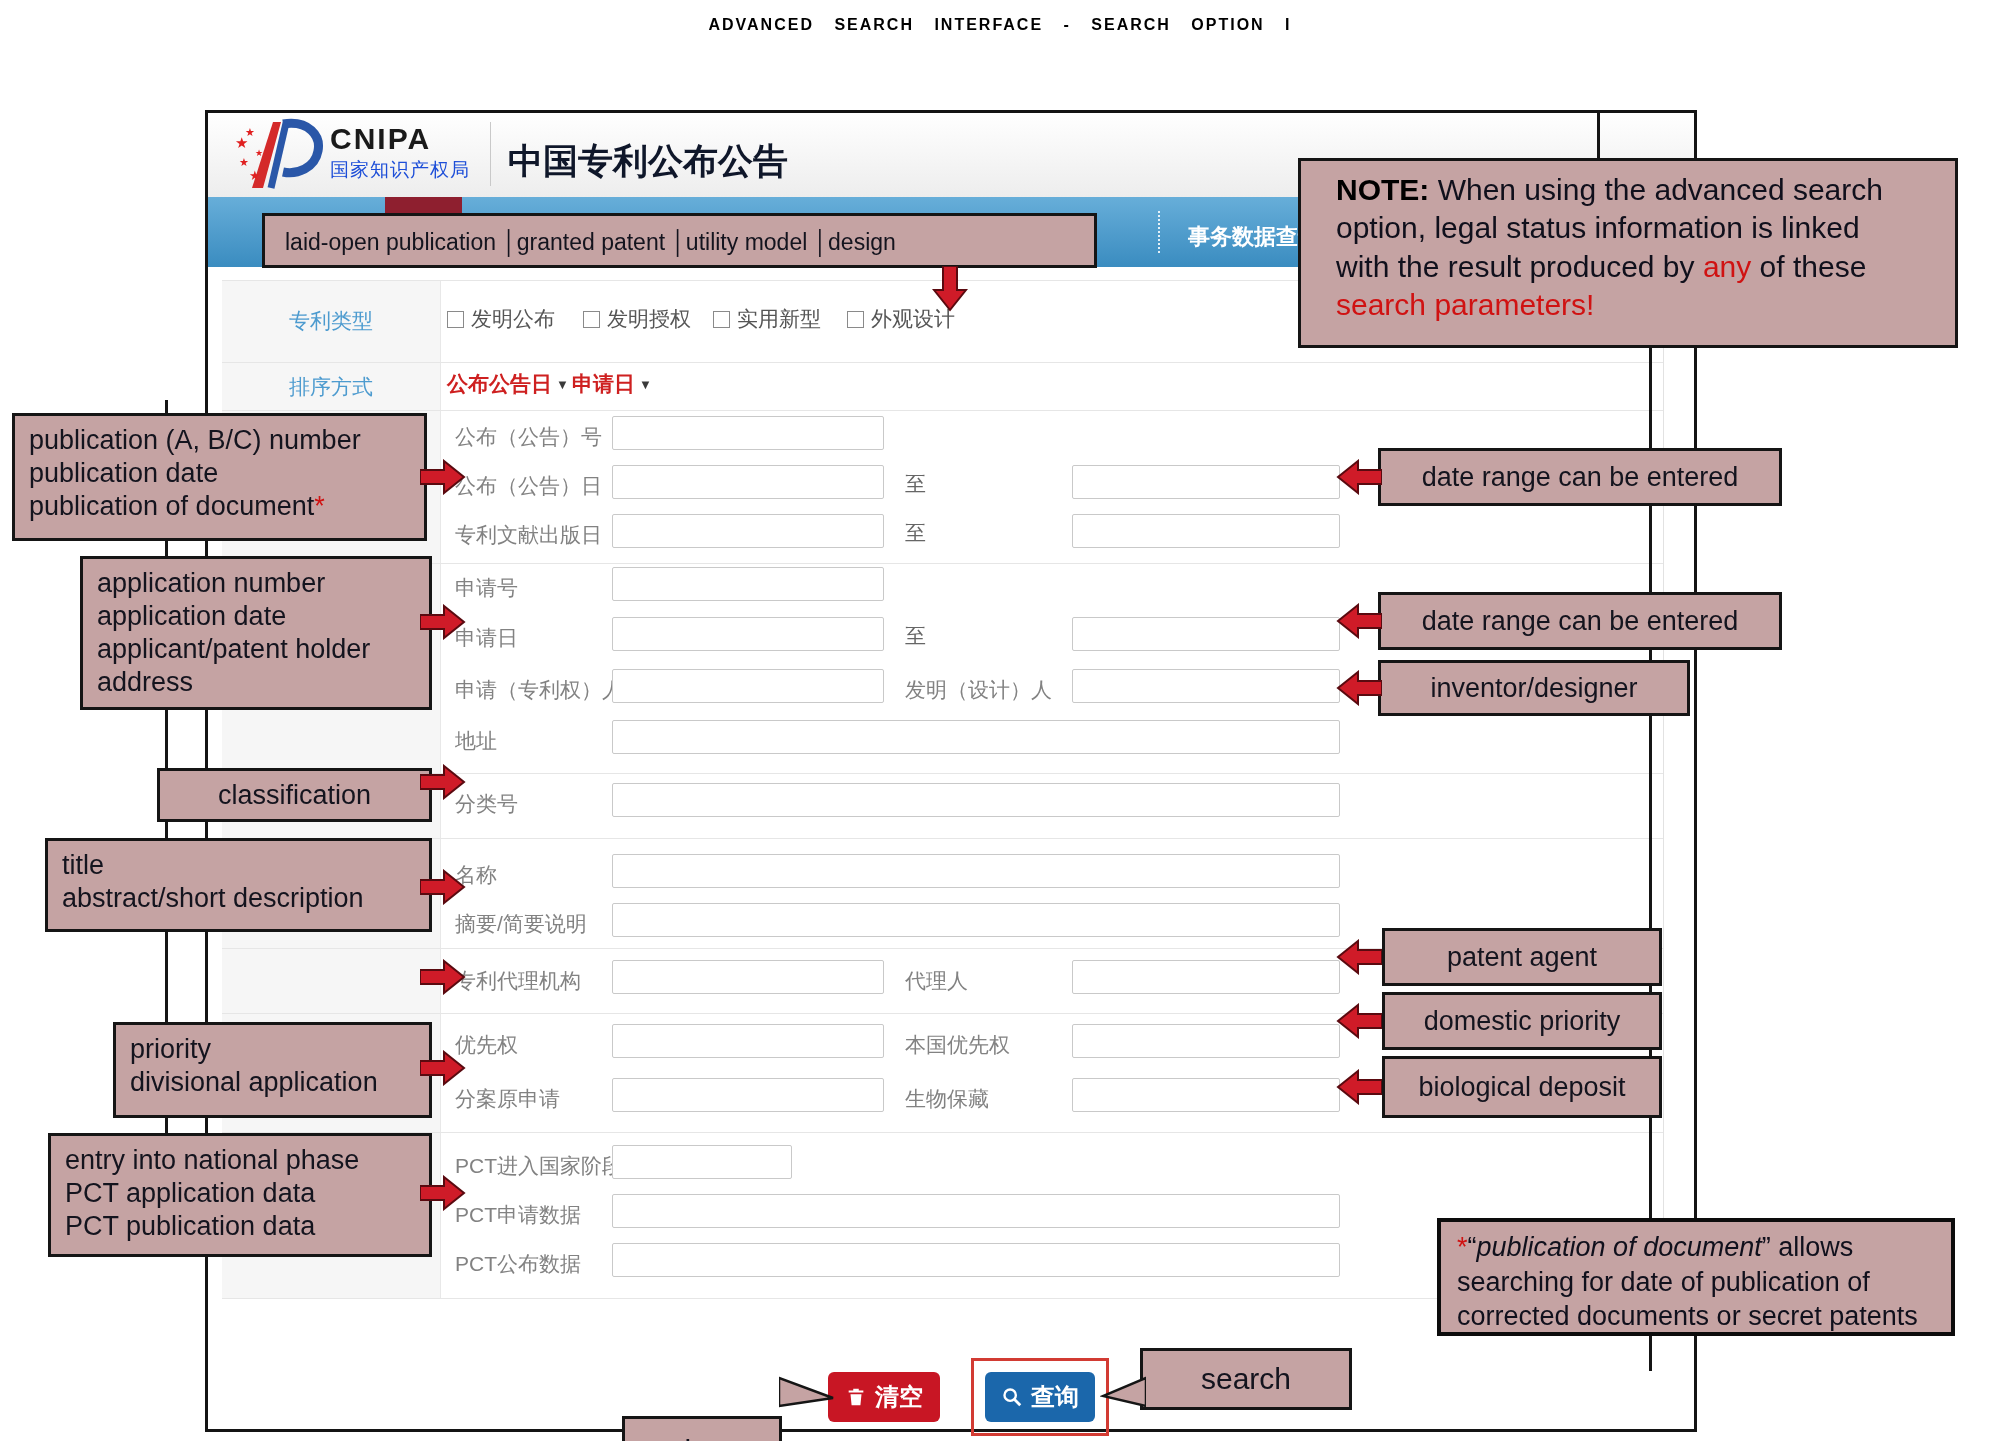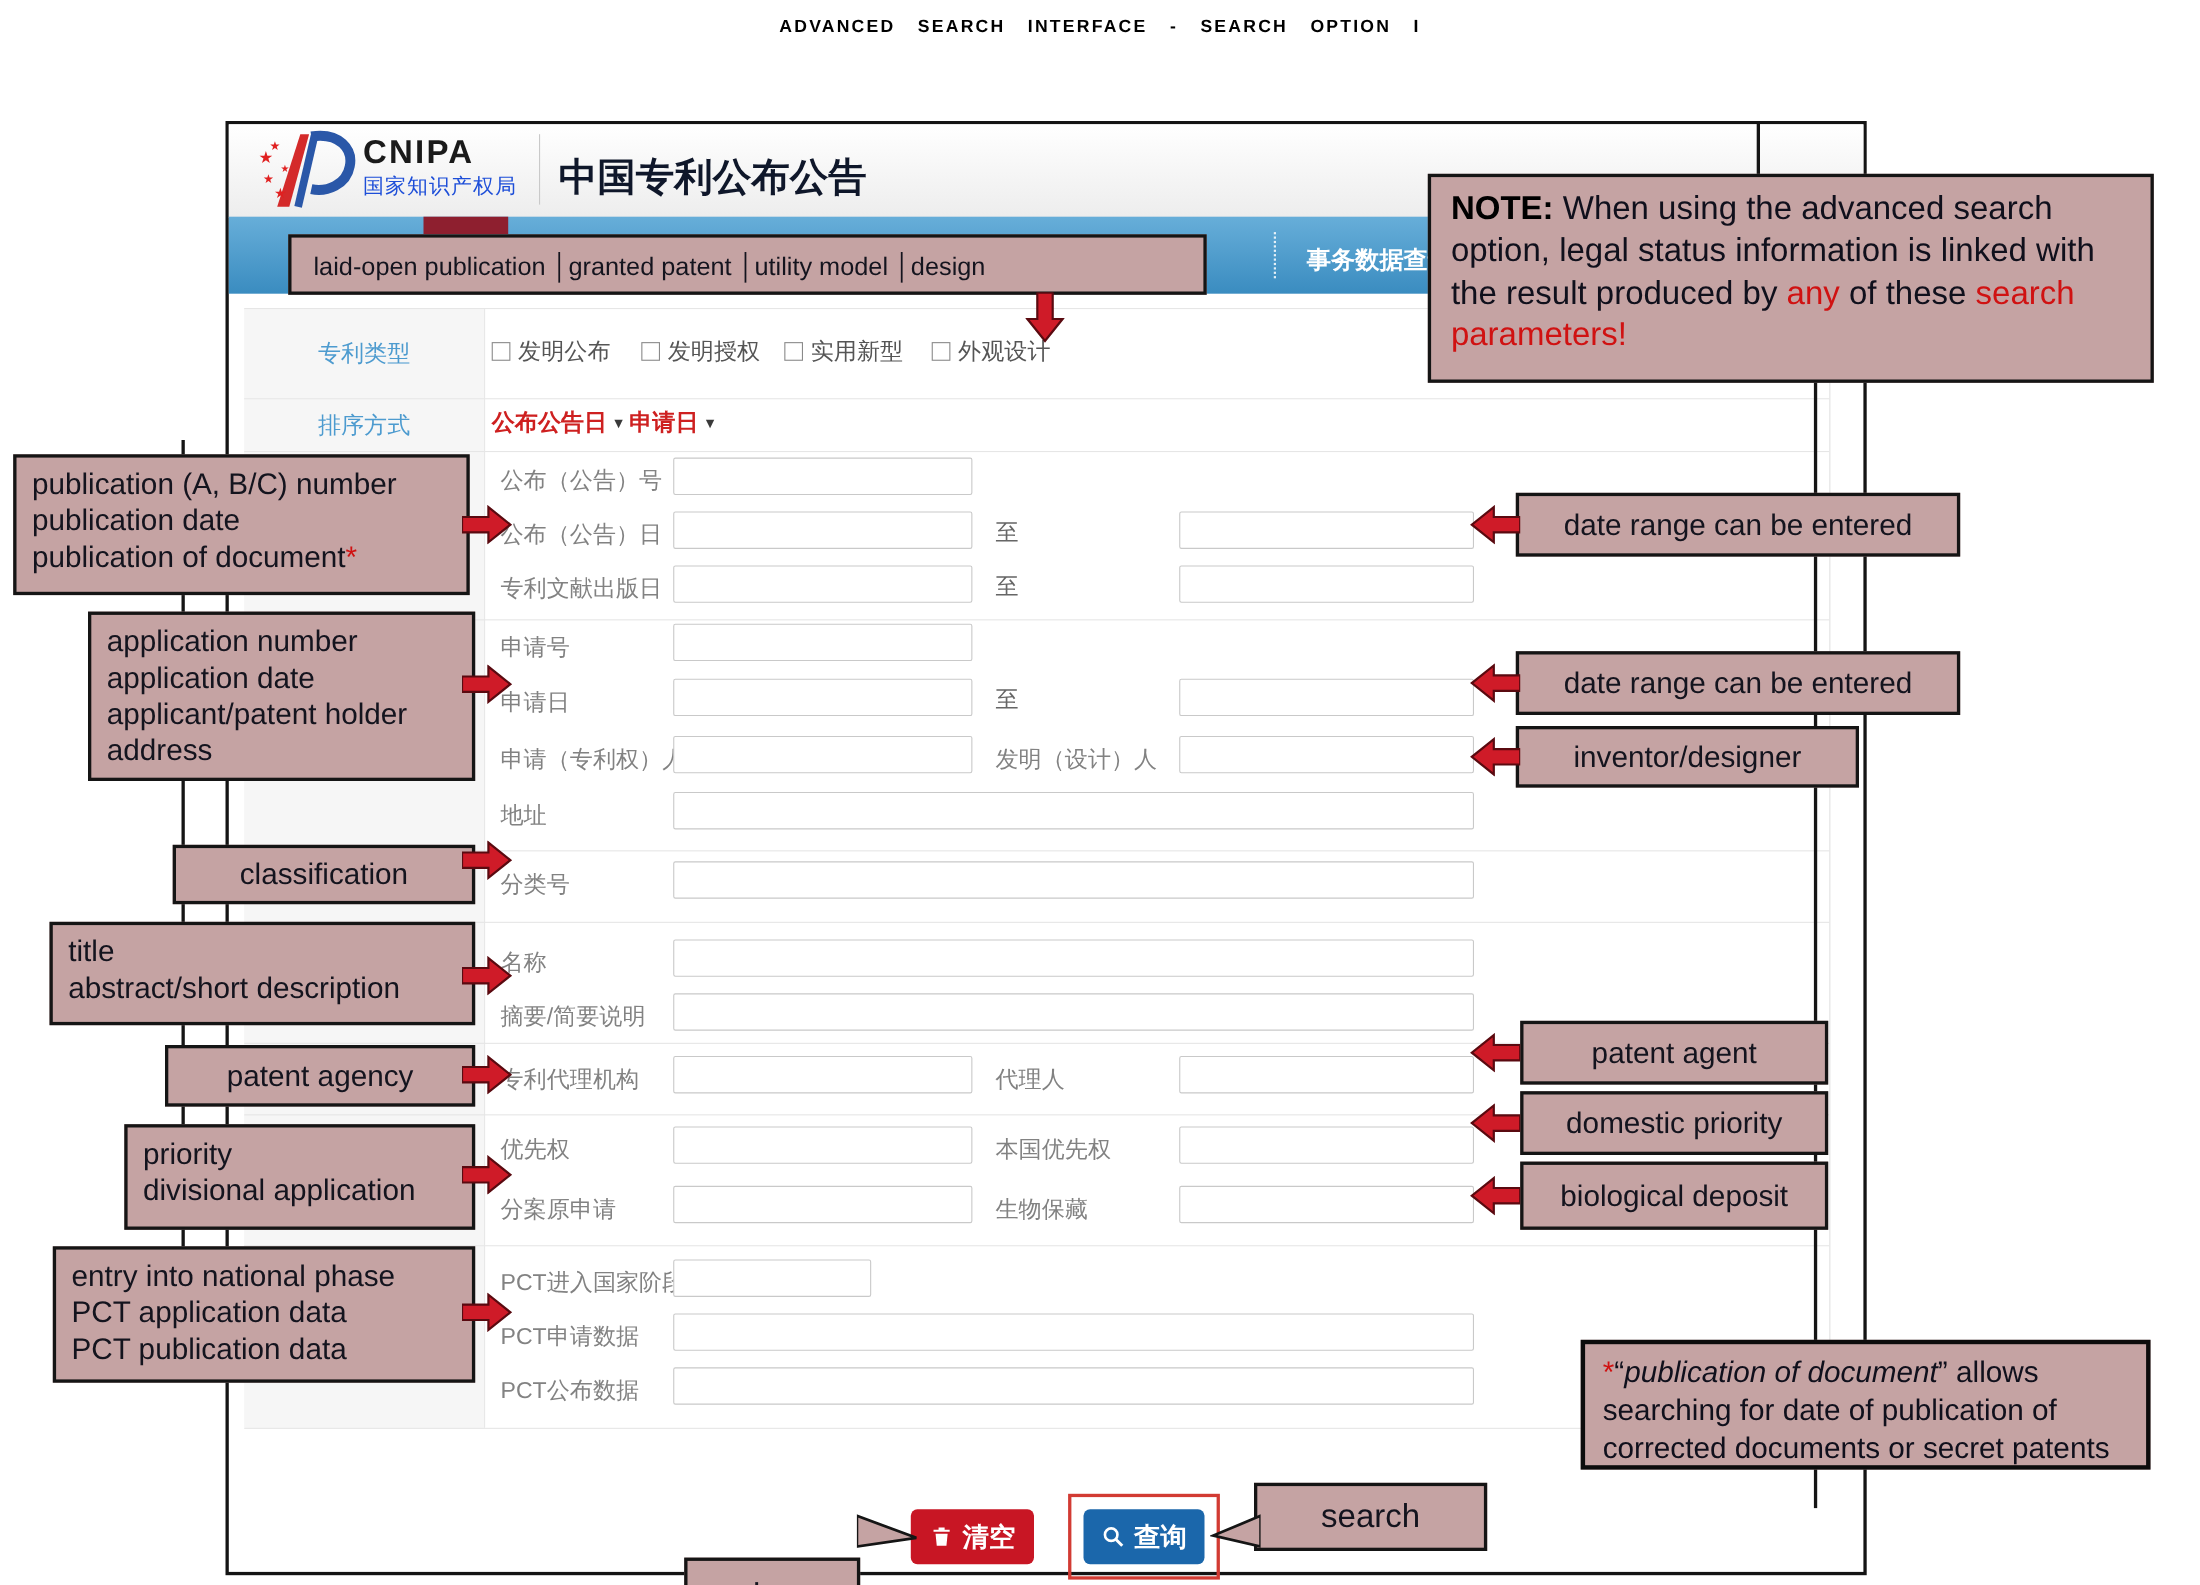--- a/index.html
+++ b/index.html
@@ -49,21 +49,21 @@
   .search-outline{position:absolute;left:971px;top:1358px;width:138px;height:78px;
                   border:3px solid #d23b33;z-index:2;box-sizing:border-box;}
   
   .co{position:absolute;background:#c5a3a3;border:3px solid #151515;color:#14141e;
       font-size:27px;line-height:1.22;padding:8px 14px;box-sizing:border-box;z-index:5;}
   .co .ln{white-space:nowrap;}
   .co-center{display:flex;align-items:center;justify-content:center;text-align:center;}
   .red{color:#d01212;}
   .note-box{position:absolute;left:1298px;top:158px;width:660px;height:190px;background:#c5a3a3;
             border:3px solid #151515;color:#10101c;font-size:30px;line-height:1.28;
-            padding:10px 18px;box-sizing:border-box;z-index:6;}
+            padding:10px 35px;box-sizing:border-box;z-index:6;}
   .note-box b{color:#000;}
   .footnote{position:absolute;left:1437px;top:1218px;width:518px;height:118px;background:#c5a3a3;
             border:4px solid #0c0c0c;color:#10101c;font-size:27px;line-height:1.28;
             padding:8px 16px;box-sizing:border-box;z-index:6;}
   .line{position:absolute;background:#151515;z-index:3;}
   .arr{position:absolute;z-index:7;}
   .ptr{position:absolute;z-index:6;}
 </style>
 </head>
 <body>
@@ -238,23 +238,20 @@
     <div class="ln">applicant/patent holder</div>
     <div class="ln">address</div>
   </div>
   <div class="co co-center" style="left:157px;top:768px;width:275px;height:54px">
     <div class="ln">classification</div>
   </div>
   <div class="co" style="left:45px;top:838px;width:387px;height:94px">
     <div class="ln">title</div>
     <div class="ln">abstract/short description</div>
   </div>
-  <div class="co co-center" style="left:150px;top:950px;width:282px;height:56px">
-    <div class="ln">patent agency</div>
-  </div>
   <div class="co" style="left:113px;top:1022px;width:319px;height:96px">
     <div class="ln">priority</div>
     <div class="ln">divisional application</div>
   </div>
   <div class="co" style="left:48px;top:1133px;width:384px;height:124px">
     <div class="ln">entry into national phase</div>
     <div class="ln">PCT application data</div>
     <div class="ln">PCT publication data</div>
   </div>
 

